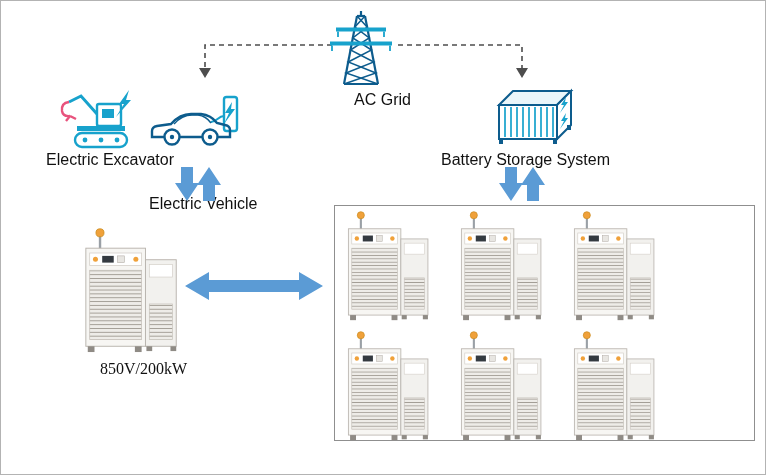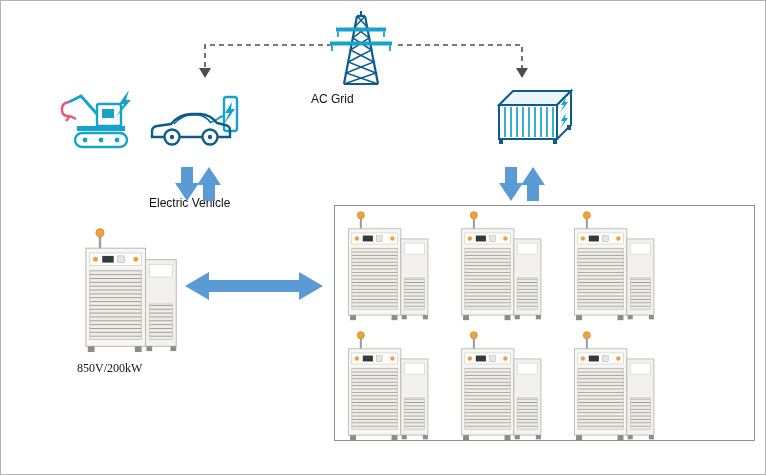--- a/index.html
+++ b/index.html
@@ -3,21 +3,21 @@
 <meta charset="utf-8">
 <style>
   :root{
     --teal:#17a2cc; --navy:#0d5c8d; --pink:#e8537d;
     --arrow:#5b9bd5; --connector:#4d4d4d; --orange:#f0a13a;
   }
   html,body{margin:0;padding:0;background:#fff;font-family:"Liberation Sans",sans-serif;}
   .stage{position:relative;width:766px;height:475px;border:1px solid #b3b3b3;background:#fff;
          box-sizing:border-box;overflow:hidden;}
   .abs{position:absolute;}
-  .label{position:absolute;font-size:12px;color:#111;text-align:left;white-space:nowrap;line-height:13px;}
+  .label{position:absolute;font-size:16px;color:#111;text-align:right;white-space:nowrap;line-height:13px;}
   .connectors{left:0;top:0;pointer-events:none;}
   
   .s-teal{stroke:var(--teal,#17a2cc);} .f-teal{fill:var(--teal,#17a2cc);}
   .s-navy{stroke:var(--navy,#0d5c8d);} .f-navy{fill:var(--navy,#0d5c8d);}
   .s-pink{stroke:var(--pink,#e8537d);}
   .f-arrow{fill:var(--arrow,#5b9bd5);}
   .s-conn{stroke:var(--connector,#4d4d4d);} .f-conn{fill:var(--connector,#4d4d4d);}
   .f-orange{fill:var(--orange,#f0a13a);}
   
   .cluster-box{position:absolute;left:333px;top:204px;width:421px;height:236px;
@@ -100,20 +100,21 @@
     <rect x="20" y="42" width="48" height="5" class="f-teal"></rect>
     <rect x="40" y="20" width="24" height="22" rx="2" fill="none" class="s-teal" stroke-width="2.4"></rect>
     <rect x="45" y="25" width="12" height="9" class="f-teal"></rect>
     <path d="M72 6 L62 20 L67 20 L59 33 L74 16 L69 16 Z" class="f-teal"></path>
     <path d="M40 30 L24 12 L12 18" fill="none" class="s-teal" stroke-width="3"></path>
     <g fill="none" class="s-pink" stroke-width="2.4">
       <path d="M12 18 q-8 1 -7 9 q1 6 8 5"></path>
       <path d="M13 32 l-4 5 M13 32 l6 3"></path>
     </g>
   </svg>
+  <div class="label" style="left:45px;top:152px;width:115px;">Electric Excavator</div>
 
   <svg class="abs" style="left:147px;top:90px;" width="96" height="58" viewBox="0 0 96 58">
     <rect x="76" y="6" width="13" height="34" rx="2.5" fill="none" class="s-teal" stroke-width="2.4"></rect>
     <path d="M84 11 L77 22 L81 22 L76 33 L87 18 L83 18 Z" class="f-teal"></path>
     <path d="M76 25 C70 25 69 31 63 31" fill="none" class="s-teal" stroke-width="2"></path>
     <path d="M4 46 V40 q0-4 5-5 l14-2 q9-10 20-10 h10 q10 1 16 9 l8 2 q5 1 5 5 v7 z" fill="none" class="s-navy" stroke-width="2.4"></path>
     <path d="M26 33 q8-9 18-9 h6 q8 1 13 8" fill="none" class="s-navy" stroke-width="1.5"></path>
     <circle cx="24" cy="46" r="7.5" fill="#fff" class="s-navy" stroke-width="2.4"></circle>
     <circle cx="62" cy="46" r="7.5" fill="#fff" class="s-navy" stroke-width="2.4"></circle>
     <circle cx="24" cy="46" r="2.2" class="f-navy"></circle>
@@ -127,20 +128,21 @@
     <rect x="8" y="20" width="58" height="34" fill="#ffffff" class="s-navy" stroke-width="2"></rect>
     <g class="s-teal" stroke-width="1.7">
       <path d="M14 22 V52 M20 22 V52 M26 22 V52 M32 22 V52 M38 22 V52 M44 22 V52 M50 22 V52 M56 22 V52 M62 22 V52"></path>
     </g>
     <path d="M75 12 L70 20 L73 20 L69 28 L77 17 L74 17 Z" class="f-teal"></path>
     <path d="M75 28 L70 36 L73 36 L69 44 L77 33 L74 33 Z" class="f-teal"></path>
     <rect x="8" y="54" width="4" height="5" class="f-navy"></rect>
     <rect x="62" y="54" width="4" height="5" class="f-navy"></rect>
     <rect x="76" y="40" width="4" height="5" class="f-navy"></rect>
   </svg>
+  <div class="label" style="left:440px;top:152px;width:168px;">Battery Storage System</div>
 
   <svg class="abs" style="left:174px;top:166px;" width="46" height="34" viewBox="0 0 46 34">
     <g class="f-arrow">
       <path d="M6 0 h12 v16 h6 L12 34 L0 16 h6 Z"></path>
       <path d="M34 0 L46 18 h-6 v16 H28 V18 h-6 Z"></path>
     </g>
   </svg>
   <svg class="abs" style="left:498px;top:166px;" width="46" height="34" viewBox="0 0 46 34">
     <g class="f-arrow">
       <path d="M6 0 h12 v16 h6 L12 34 L0 16 h6 Z"></path>

